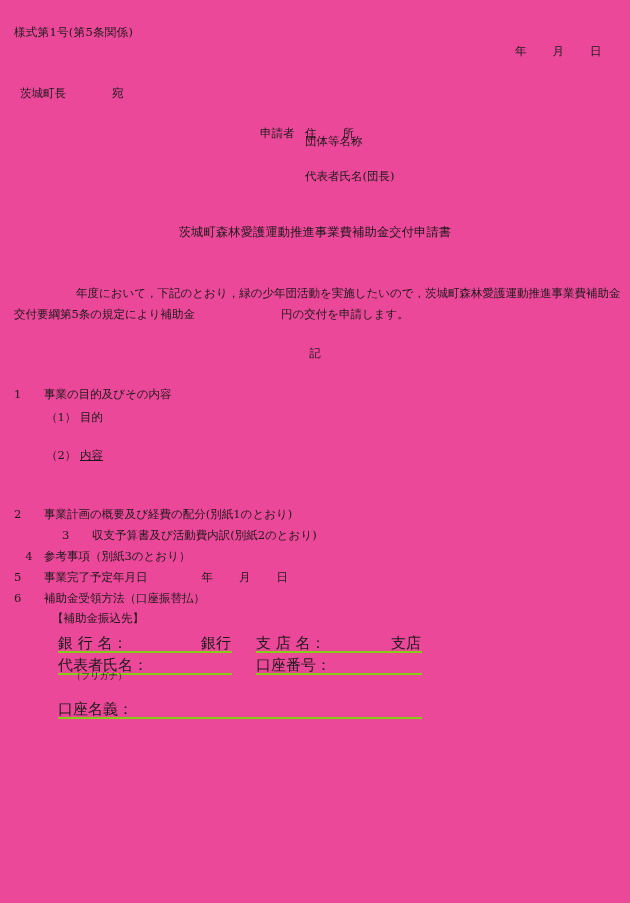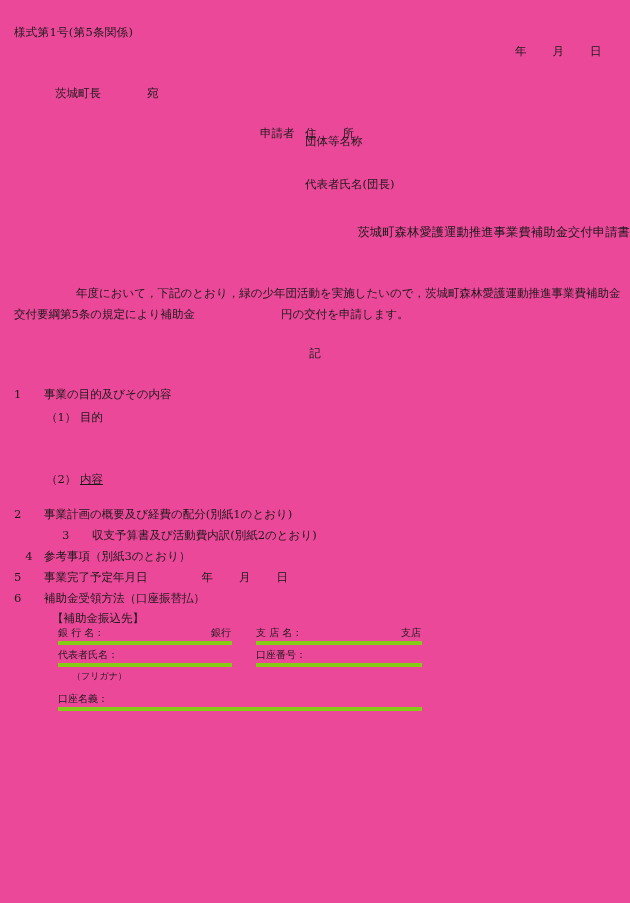--- a/index.html
+++ b/index.html
@@ -21,68 +21,69 @@
     font-size: 11.5px;
     line-height: 1;
   }
   .abs { position: absolute; white-space: pre; }
   .jp { font-family: "DejaVu Serif", "Liberation Serif", serif; }
 
   
   .form-no      { left: 14px;  top: 27px;  font-size: 11.5px; letter-spacing: .3px; }
   .date-line    { left: 515px; top: 46px;  font-size: 11.5px; }
   .date-line .dgap { display:inline-block; width: 26px; }
-  .addressee    { left: 20px;  top: 88px;  font-size: 11.5px; margin-left: 35px; }
+  .addressee    { left: 20px;  top: 88px;  font-size: 11.5px; }
   .addressee .agap { display:inline-block; width: 46px; }
 
   
   .applicant-label { left: 260px; top: 128px; font-size: 11.5px; }
   .app-f1 { left: 305px; top: 128px; font-size: 11.5px; }
   .app-f1 .sgap { display:inline-block; width: 26px; }
   .app-f2 { left: 305px; top: 136px; font-size: 11.5px; }
-  .app-f3 { left: 305px; top: 171px; font-size: 11.5px; margin-top: 8px; }
+  .app-f3 { left: 305px; top: 171px; font-size: 11.5px; }
 
   
-  .doc-title { left: 0; top: 226px; width: 630px; text-align: right;
+  .doc-title { left: 0; top: 226px; width: 630px; text-align: center;
                font-size: 12.2px; letter-spacing: .2px; white-space: pre; }
 
   
   .para-l1 { left: 14px; top: 288px; font-size: 11.5px; }
   .para-l1 .indent { display:inline-block; width: 62px; }
   .para-l2 { left: 14px; top: 309px; font-size: 11.5px; }
   .para-l2 .amtgap { display:inline-block; width: 86px; }
 
   
   .ki { left: 0; top: 348px; width: 630px; text-align: center; font-size: 11.5px; }
 
   
   .item       { left: 14px;  font-size: 11.5px; }
   .item .num  { display:inline-block; width: 30px; }
   .sub        { left: 46px;  font-size: 11.5px; }
   .sub .sn    { display:inline-block; width: 34px; }
   .it1  { top: 389px; }
   .sub1 { top: 412px; }
-  .sub2 { top: 474px; text-decoration: underline; }
+  .sub2 { top: 450px; text-decoration: underline; }
   .it2  { top: 509px; }
   .it3  { top: 530px; margin-left: 48px; }
   .it4  { top: 551px; text-align: center; }
   .it5  { top: 572px; }
   .it5 .d5gap { display:inline-block; width: 54px; }
   .it5 .dgap2 { display:inline-block; width: 26px; }
   .it6  { top: 593px; }
 
   
   .bank-head { left: 52px; top: 613px; font-size: 11.5px; }
 
   .fld {
     position: absolute;
-    font-size: 10px;
-    border-bottom: 4px solid #84cc16;
+    font-size: 15px;
+    border-bottom: 2px solid #84cc16;
     height: 17px;
     box-sizing: border-box;
+    margin-top: 8px;
   }
   .fld .lbl { display: inline-block; }
   .fld .tail { position: absolute; right: 1px; top: 0; }
 
   .f-bank   { left: 58px;  top: 628px; width: 174px; }
   .f-branch { left: 256px; top: 628px; width: 166px; }
   .f-type   { left: 58px;  top: 650px; width: 174px; }
   .f-acctno { left: 256px; top: 650px; width: 166px; }
   .f-holder { left: 58px;  top: 694px; width: 364px; }
 

